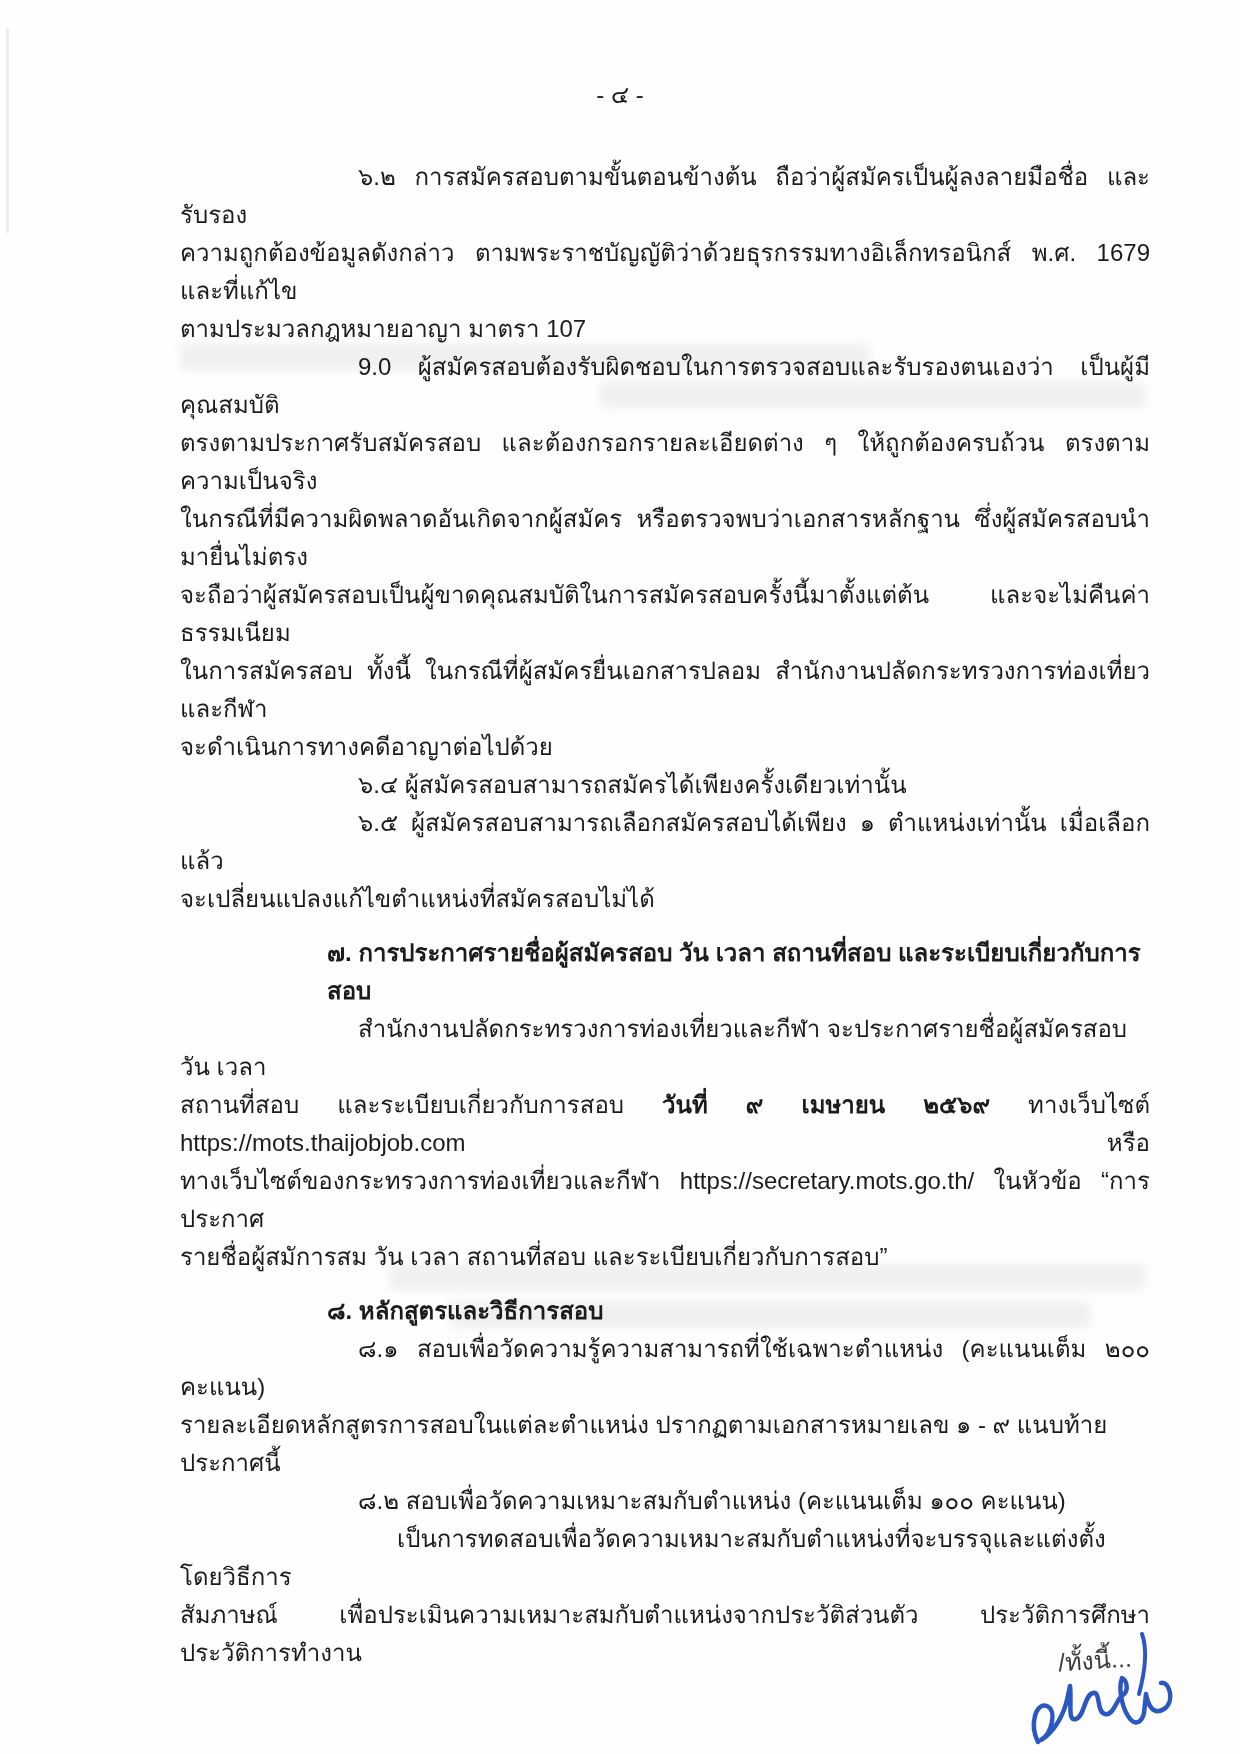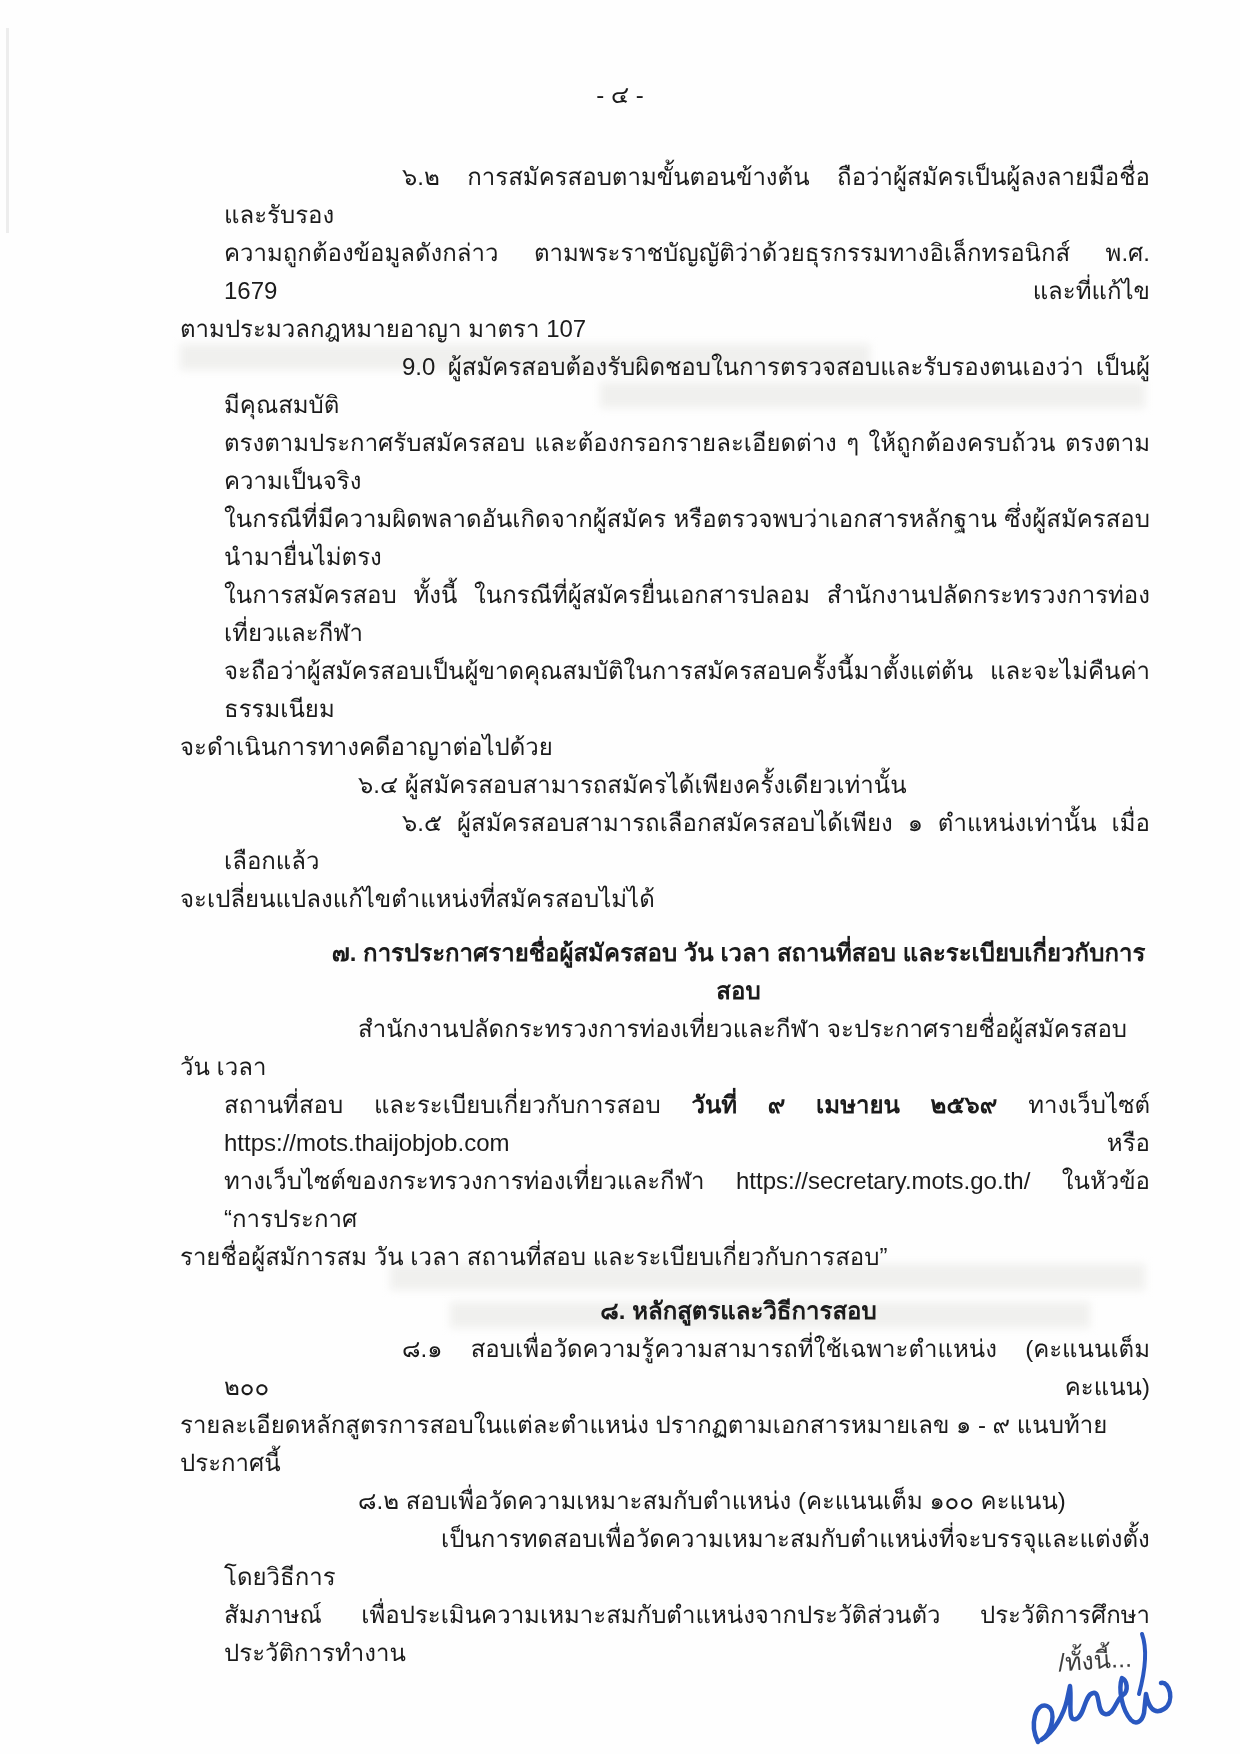--- a/index.html
+++ b/index.html
@@ -22,22 +22,22 @@
     position:absolute; top:76px; left:0; width:1240px;
     text-align:center; font-size:24px; line-height:38px; z-index:1;
   }
   .content {
     position:absolute; left:180px; top:158px; width:970px;
     font-size:24px; line-height:38px; z-index:1;
   }
   .ln { min-height:38px; white-space:normal; }
   .ind1 { text-indent:178px; }
   .ind2 { text-indent:217px; }
-  .head { font-weight:bold; margin-left:147px; margin-top:16px;text-align:center; }
-  .just { text-align:justify; text-align-last:justify;margin-left:44px; }
+  .head { font-weight:bold; margin-left:147px; margin-top:16px; }
+  .just { text-align:justify; text-align-last:justify; }
   .b { font-weight:bold; }
   .annotation {
     position:absolute; left:1020px; top:1628px; width:170px; height:126px; z-index:2;
   }
   .annotation-note {
     position:absolute; left:38px; top:12px;
     font-size:25px; color:#3c3c3c; transform:rotate(-4deg);
     white-space:nowrap;
   }
   .signature-svg { position:absolute; left:0; top:0; }
@@ -61,22 +61,22 @@
     <div>
       <div class="ln ind1 just">๖.๒ การสมัครสอบตามขั้นตอนข้างต้น ถือว่าผู้สมัครเป็นผู้ลงลายมือชื่อ และรับรอง</div>
       <div class="ln just">ความถูกต้องข้อมูลดังกล่าว ตามพระราชบัญญัติว่าด้วยธุรกรรมทางอิเล็กทรอนิกส์ พ.ศ. 1679 และที่แก้ไข</div>
       <div class="ln">ตามประมวลกฎหมายอาญา มาตรา 107</div>
     </div>
 
     <div>
       <div class="ln ind1 just">9.0 ผู้สมัครสอบต้องรับผิดชอบในการตรวจสอบและรับรองตนเองว่า เป็นผู้มีคุณสมบัติ</div>
       <div class="ln just">ตรงตามประกาศรับสมัครสอบ และต้องกรอกรายละเอียดต่าง ๆ ให้ถูกต้องครบถ้วน ตรงตามความเป็นจริง</div>
       <div class="ln just">ในกรณีที่มีความผิดพลาดอันเกิดจากผู้สมัคร หรือตรวจพบว่าเอกสารหลักฐาน ซึ่งผู้สมัครสอบนำมายื่นไม่ตรง</div>
+      <div class="ln just">จะถือว่าผู้สมัครสอบเป็นผู้ขาดคุณสมบัติในการสมัครสอบครั้งนี้มาตั้งแต่ต้น และจะไม่คืนค่าธรรมเนียม</div>
       <div class="ln just">ในการสมัครสอบ ทั้งนี้ ในกรณีที่ผู้สมัครยื่นเอกสารปลอม สำนักงานปลัดกระทรวงการท่องเที่ยวและกีฬา</div>
-      <div class="ln just">จะถือว่าผู้สมัครสอบเป็นผู้ขาดคุณสมบัติในการสมัครสอบครั้งนี้มาตั้งแต่ต้น และจะไม่คืนค่าธรรมเนียม</div>
       <div class="ln">จะดำเนินการทางคดีอาญาต่อไปด้วย</div>
     </div>
 
     <div>
       <div class="ln ind1">๖.๔ ผู้สมัครสอบสามารถสมัครได้เพียงครั้งเดียวเท่านั้น</div>
     </div>
 
     <div>
       <div class="ln ind1 just">๖.๕ ผู้สมัครสอบสามารถเลือกสมัครสอบได้เพียง ๑ ตำแหน่งเท่านั้น เมื่อเลือกแล้ว</div>
       <div class="ln">จะเปลี่ยนแปลงแก้ไขตำแหน่งที่สมัครสอบไม่ได้</div>

